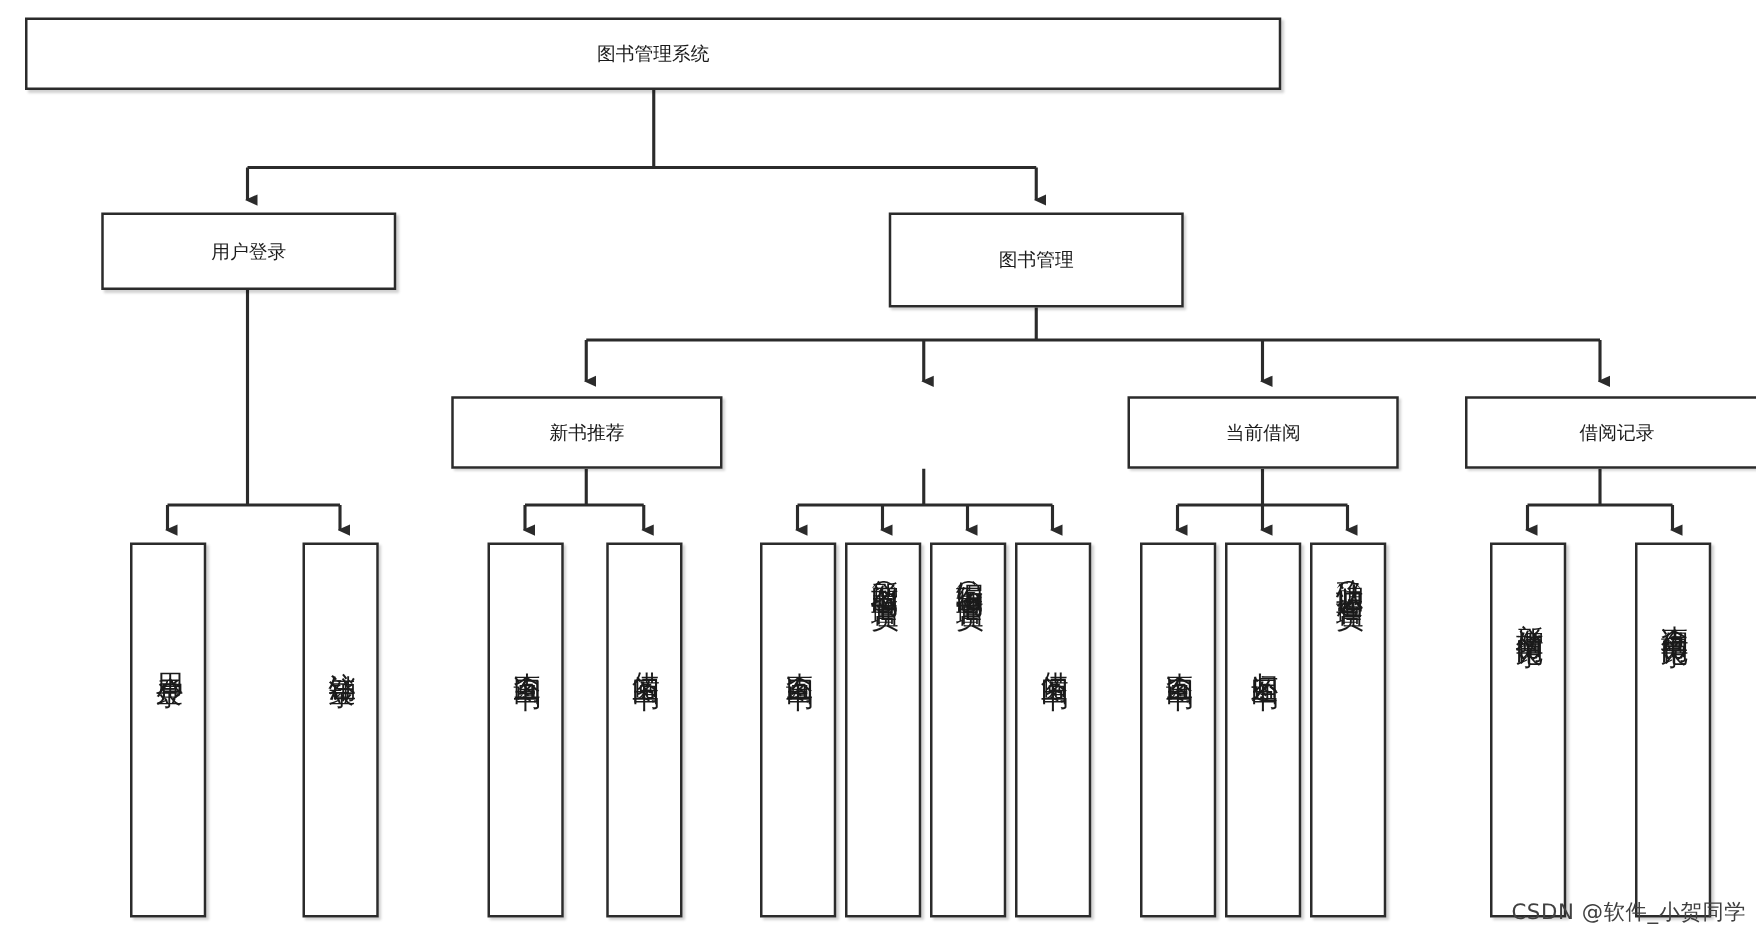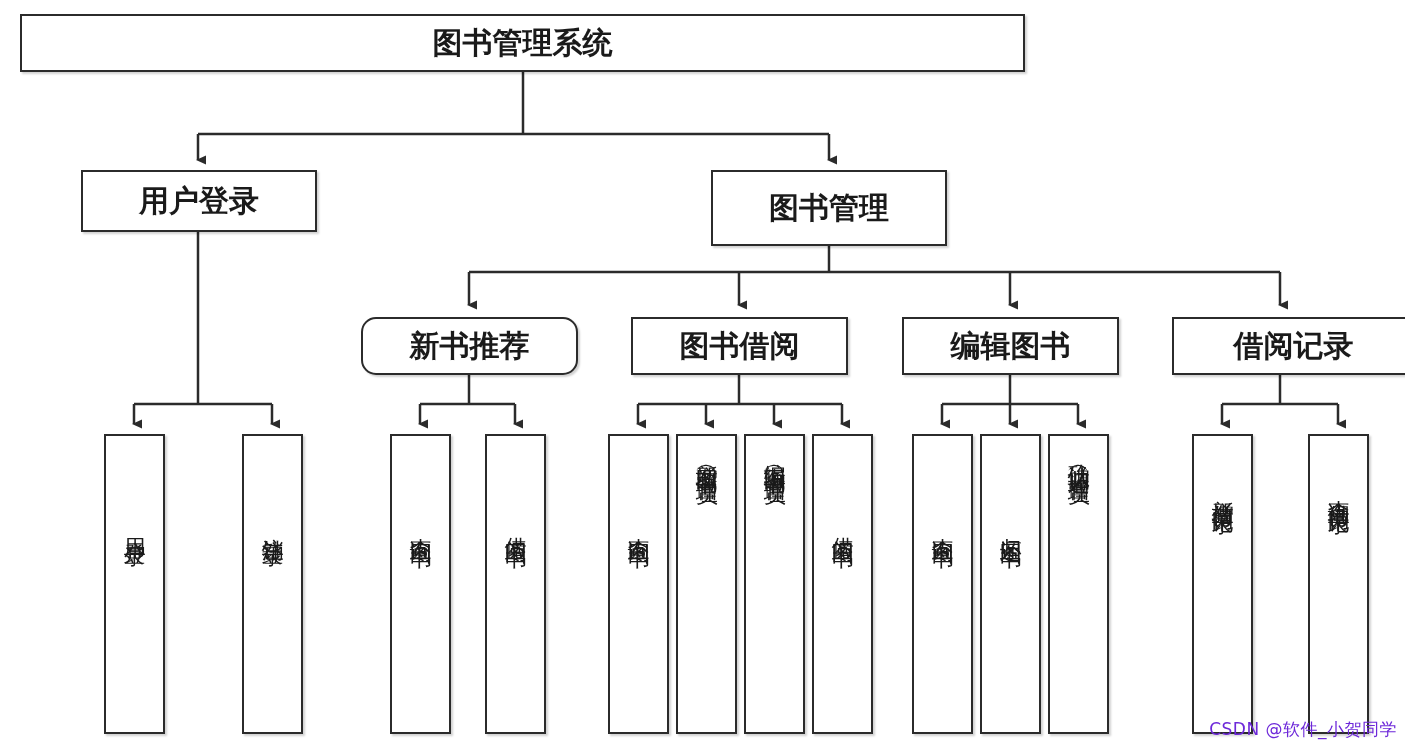--- a/index.html
+++ b/index.html
@@ -35,22 +35,21 @@
     justify-content: center;
     box-shadow: 2px 2px 2px rgba(0,0,0,0.18);
   }
   .node .lbl {
     color: #1a1a1a;
     line-height: 1.12;
     text-align: center;
     white-space: nowrap;
   }
   .node.horiz .lbl {
-    font-size: 30px;
-    font-weight: bold;
+    font-size: 15px;
   }
   .node.vert {
     align-items: flex-start;
     justify-content: center;
     padding-top: 10px;
   }
   .node.vert .lbl {
     writing-mode: vertical-rl;
     text-orientation: upright;
     font-size: 22px;
@@ -61,21 +60,21 @@
     padding-top: 84px;
   }
   .node.vert.pad-mid {
     padding-top: 46px;
   }
   .watermark {
     position: absolute;
     right: 8px;
     bottom: 6px;
     font-size: 17px;
-    color: #6d28d9;
+    color: #404040;
     white-space: nowrap;
     letter-spacing: 0.5px;
   }
 </style>
 </head>
 <body>
 
 <div id="canvas">
 
   <svg class="edges" viewBox="0 0 1405 747">
@@ -132,28 +131,25 @@
     <span class="lbl">图书管理系统</span>
   </div>
 
   <div class="node horiz" style="left:81px; top:170px; width:236px; height:62px;">
     <span class="lbl">用户登录</span>
   </div>
   <div class="node horiz" style="left:711px; top:170px; width:236px; height:76px;">
     <span class="lbl">图书管理</span>
   </div>
 
-  <div class="node horiz" style="left:361px; top:317px; width:217px; height:58px;border-radius:15px;">
+  <div class="node horiz" style="left:361px; top:317px; width:217px; height:58px;">
     <span class="lbl">新书推荐</span>
   </div>
-  <div class="node horiz" style="left:631px; top:317px; width:217px; height:58px;">
-    <span class="lbl">图书借阅</span>
-  </div>
   <div class="node horiz" style="left:902px; top:317px; width:217px; height:58px;">
-    <span class="lbl">编辑图书</span>
+    <span class="lbl">当前借阅</span>
   </div>
   <div class="node horiz" style="left:1172px; top:317px; width:243px; height:58px;">
     <span class="lbl">借阅记录</span>
   </div>
 
   <div class="node vert pad-top" style="left:104px; top:434px; width:61px; height:300px;">
     <span class="lbl">用户登录</span>
   </div>
   <div class="node vert pad-top" style="left:242px; top:434px; width:61px; height:300px;">
     <span class="lbl">注销登录</span>

